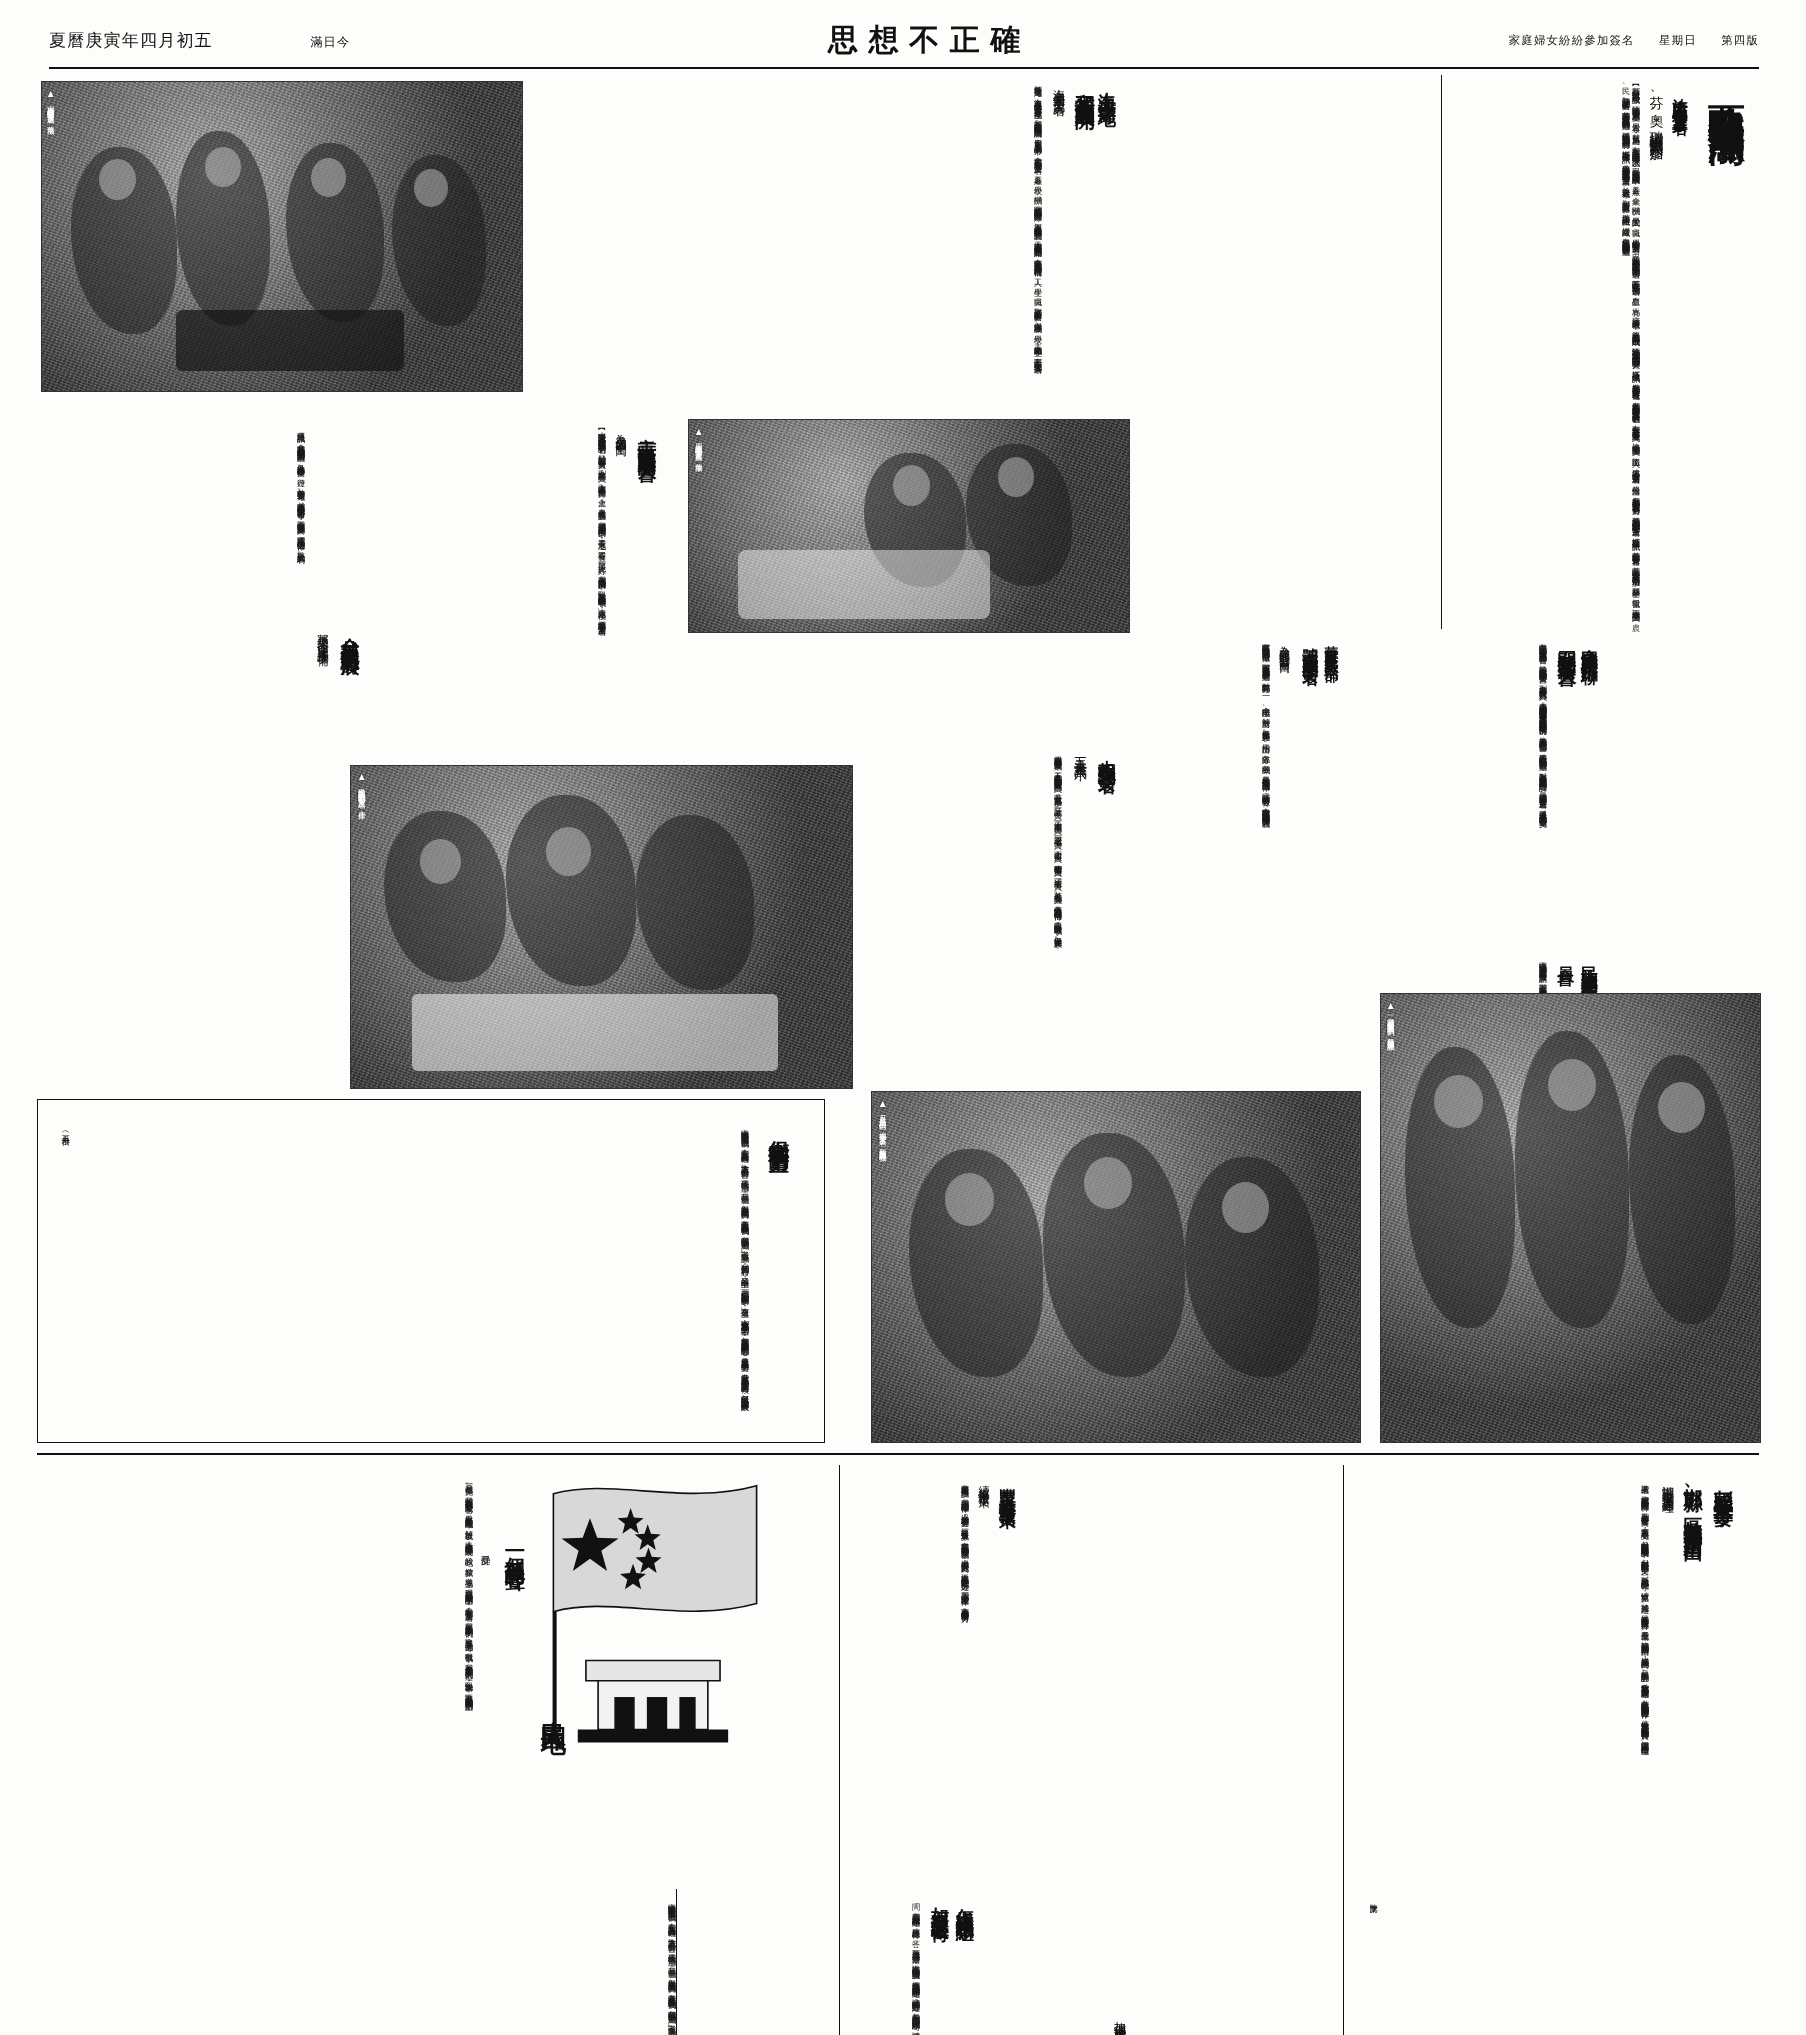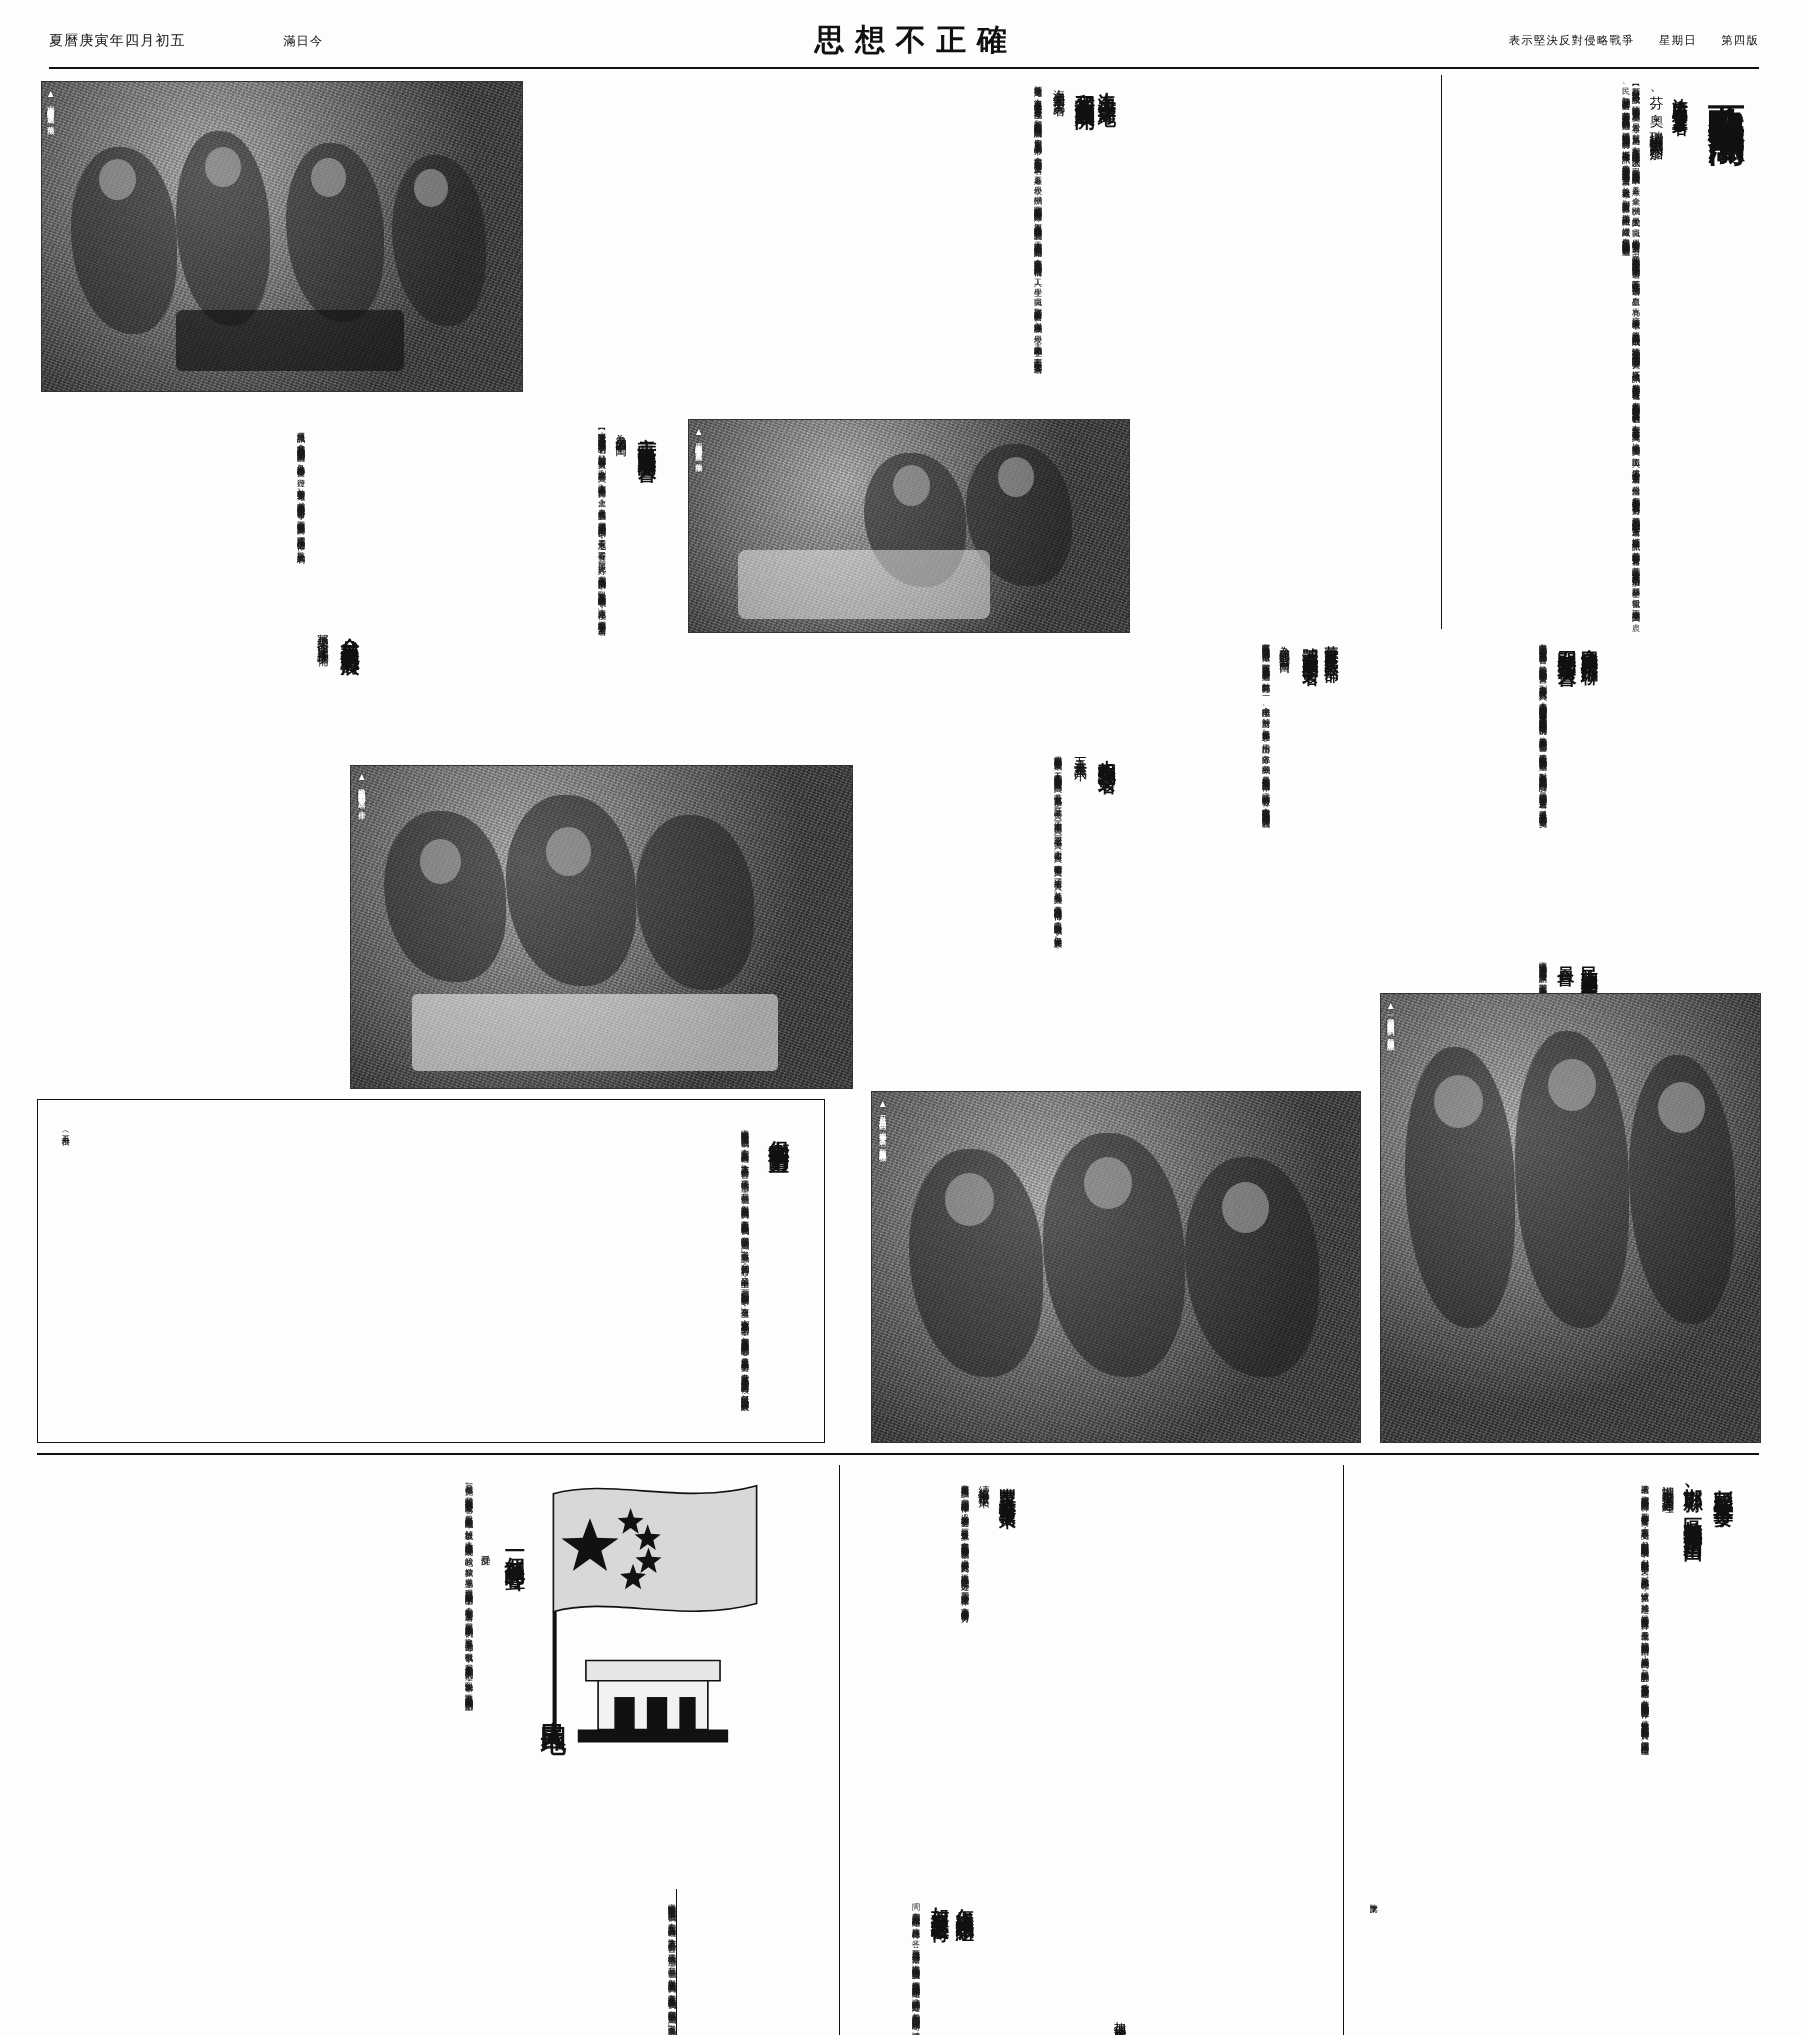--- a/index.html
+++ b/index.html
@@ -116,26 +116,26 @@
     overflow: hidden;
   }
 </style>
 </head>
 <body>
 
 <div class="page">
 
   <div class="masthead-bar">
     <div class="masthead-left">
-      <span style="font-size:14px;">夏曆庚寅年四月初五</span>
+      <span style="font-size:17px;">夏曆庚寅年四月初五</span>
       <span style="font-size:12.2px;margin-left:73px;">滿日今</span>
     </div>
     <div class="masthead-title">思想不正確</div>
     <div class="masthead-right">
-      <span style="font-size:11.4px;">表示堅決反對侵略戰爭</span>
+      <span style="font-size:11.4px;">家庭婦女紛紛參加簽名</span>
       <span style="font-size:11.4px;">星期日</span>
       <span style="font-size:11.4px;">第四版</span>
     </div>
   </div>
 
   <div class="rule hr-thick" style="left:49px; top:67px; width:1710px;"></div>
 
   <div class="headline" style="left:1702px; top:77px; font-size:37px; height:322px;">西歐和平簽名熱潮高漲</div>
   <div class="sub" style="left:1669px; top:85px; font-size:15.5px; height:228px; font-weight:bold;">法廣大人民已在和平宣言上簽了名</div>
   <div class="sub" style="left:1648px; top:85px; font-size:14px; height:228px;">芬、奧、瑞繼續擴大動員人民參加</div>

